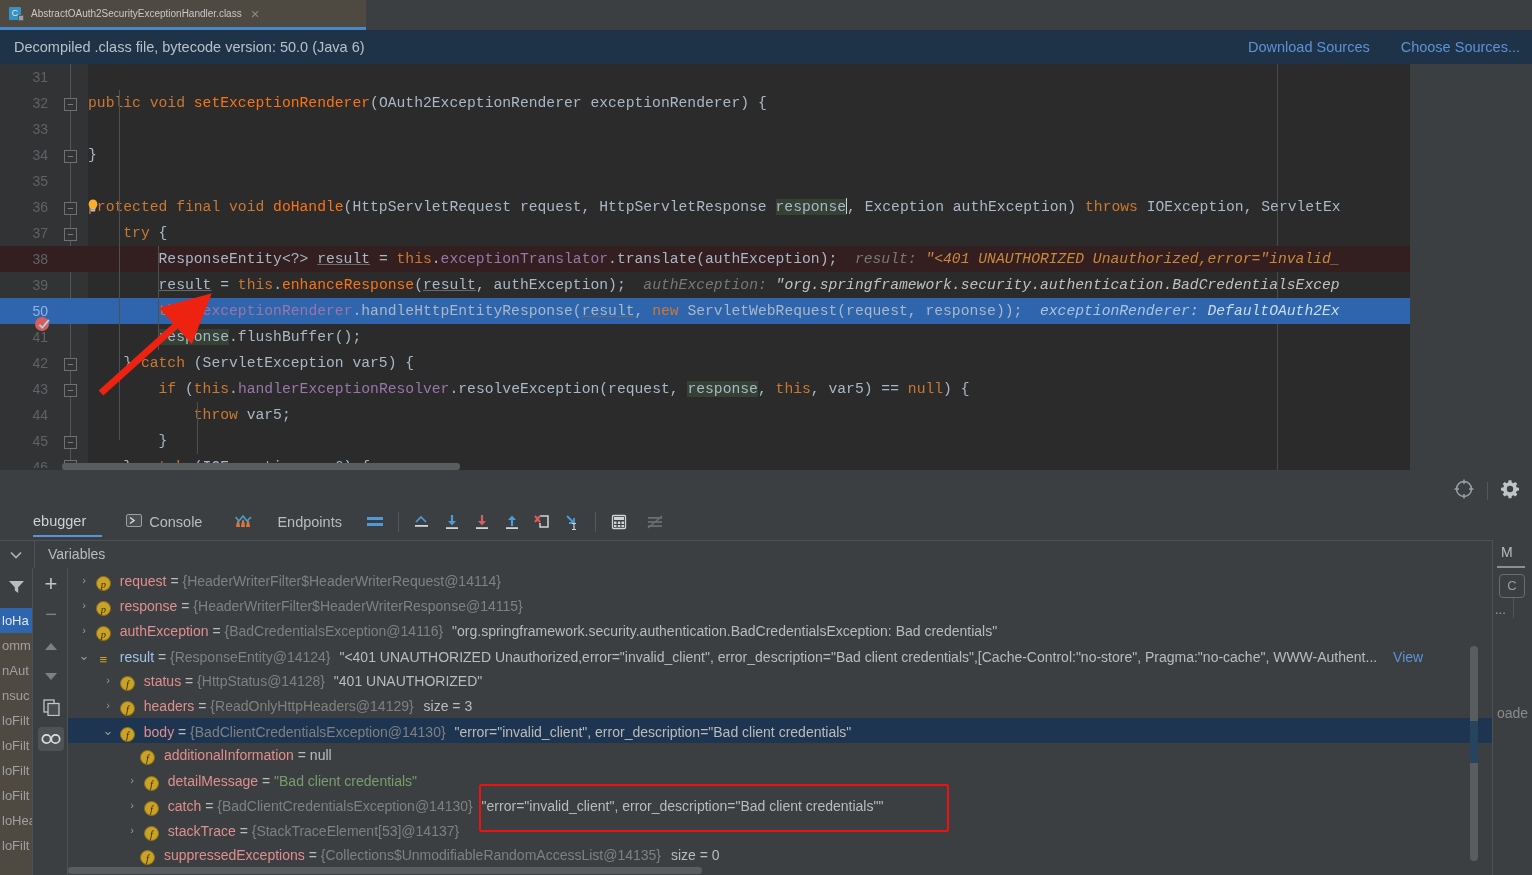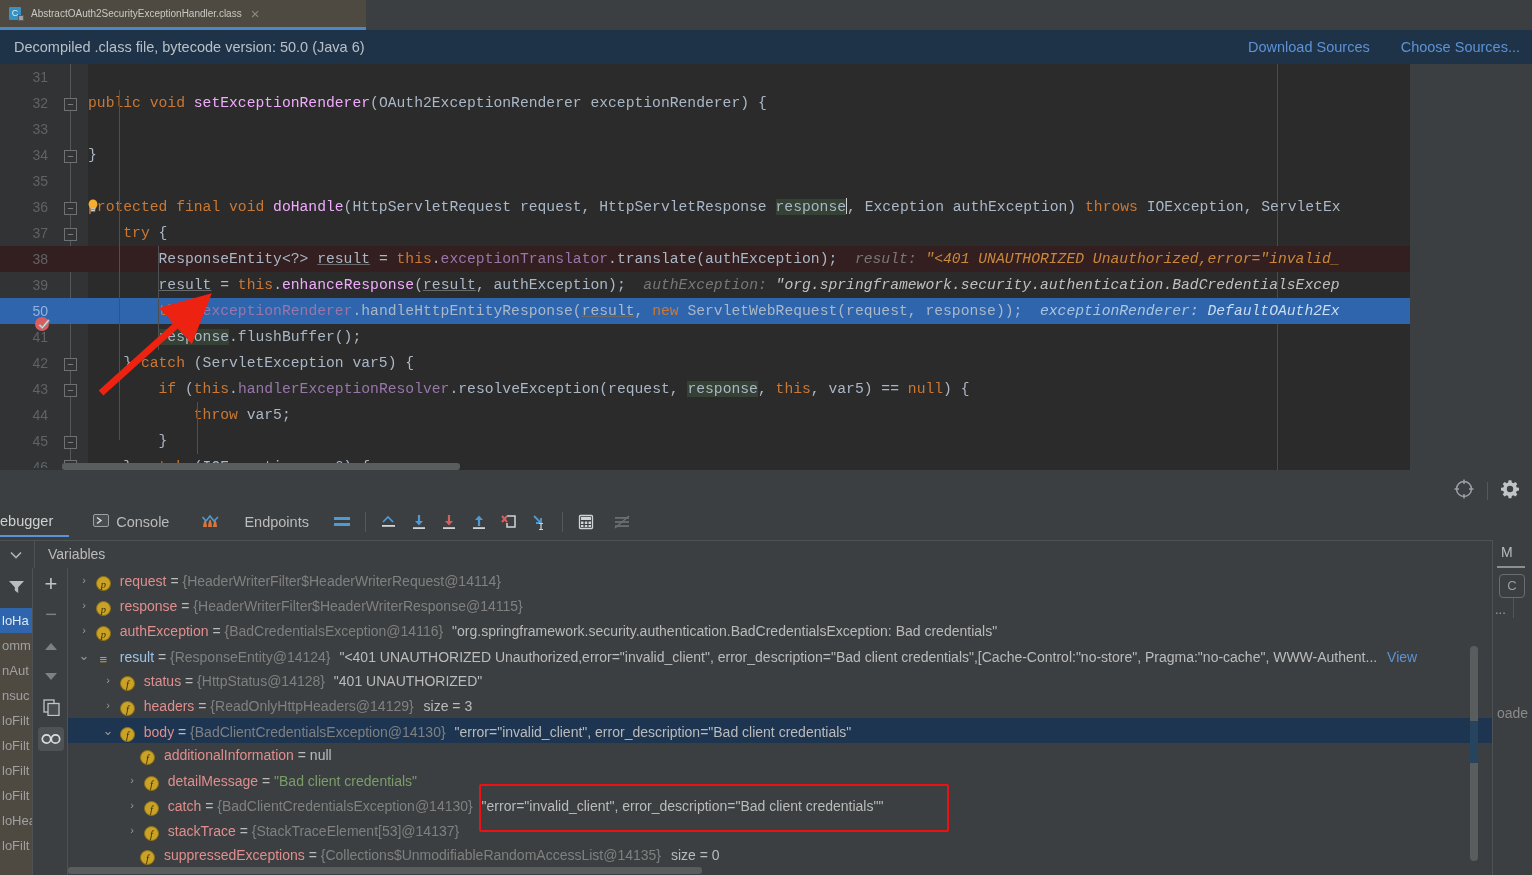--- a/index.html
+++ b/index.html
@@ -84,21 +84,21 @@
     position: absolute; left: 88px; top: 0; white-space: pre;
     color: #a9b7c6;
   }
   .row.sel { background: #2f65ad; }
   .row.exec { background: #331f1f; }
   .row.sel .code, .row.sel .lnum { }
   .row.sel .lnum { color: #8fb4e0; }
 
   
   .kw { color: #cc7832; }
-  .fn { color: #f0abfc; margin-top: 8px; }
+  .fn { color: #f97316; margin-top: 8px; }
   .fld { color: #9876aa; }
   .txt { color: #a9b7c6; }
   .hint { color: #787878; font-style: italic; }
   .hintv { color: #c0c0c0; font-style: italic; }
   .hint-orange { color: #c9883a; font-style: italic; }
   .ul { text-decoration: underline; text-decoration-color: #6a6a6a; }
   .hl { background: #344134; }
   .caret { display: inline-block; width: 1px; height: 16px; background: #d0d0d0;
            vertical-align: -3px; }
 
@@ -138,21 +138,21 @@
 
   
   .debugbar {
     position: absolute; left: 0; top: 507px; width: 1532px; height: 30px;
     background: #3c3f41; display: flex; align-items: center;
   }
   .dtab {
     height: 30px; display: flex; align-items: center; gap: 7px;
     padding: 0 14px; color: #bbbbbb; font-size: 14.5px; white-space: nowrap;
   }
-  .dtab.active { border-bottom: 2px solid #5c92d6; color: #d0d0d0; }
+  .dtab.active { border-bottom: 2px solid #5c92d6; color: #d0d0d0; margin-left: 33px; }
   .dsep { width: 1px; height: 20px; background: #555759; margin: 0 8px; }
   .dicon { width: 22px; height: 22px; display: flex; align-items: center;
            justify-content: center; margin: 0 4px; }
 
   
   .varsheader {
     position: absolute; left: 0; top: 540px; width: 1532px; height: 28px;
     background: #3c3f41; border-top: 1px solid #4f5254;
   }
   .vh-chev { position: absolute; left: 6px; top: 4px; width: 20px; height: 20px;
@@ -591,21 +591,21 @@
       <span class="vval" style="margin-left:5px;">"org.springframework.security.authentication.BadCredentialsException: Bad credentials"</span>
     </div>
 
     <div class="vrow" style="padding-left:8px;">
       <span class="vchev" style="font-size:13px;">⌄</span>
       <span class="badge list">≡</span>
       <span class="vname" style="color:#9dc4e8">result</span>
       <span class="veq"> = </span>
       <span class="vtype">{ResponseEntity@14124}</span>
       <span class="vval" style="margin-left:5px;">"&lt;401 UNAUTHORIZED Unauthorized,error="invalid_client", error_description="Bad client credentials",[Cache-Control:"no-store", Pragma:"no-cache", WWW-Authent...</span>
-      <span class="vlink" style="margin-left:6px;">View</span>
+      <span class="vlink" style="margin-left:12px;">View</span>
     </div>
 
     <div class="vrow" style="padding-left:32px;">
       <span class="vchev">›</span>
       <span class="badge">f</span>
       <span class="vname">status</span>
       <span class="veq"> = </span>
       <span class="vtype">{HttpStatus@14128}</span>
       <span class="vval" style="margin-left:5px;">"401 UNAUTHORIZED"</span>
     </div>

